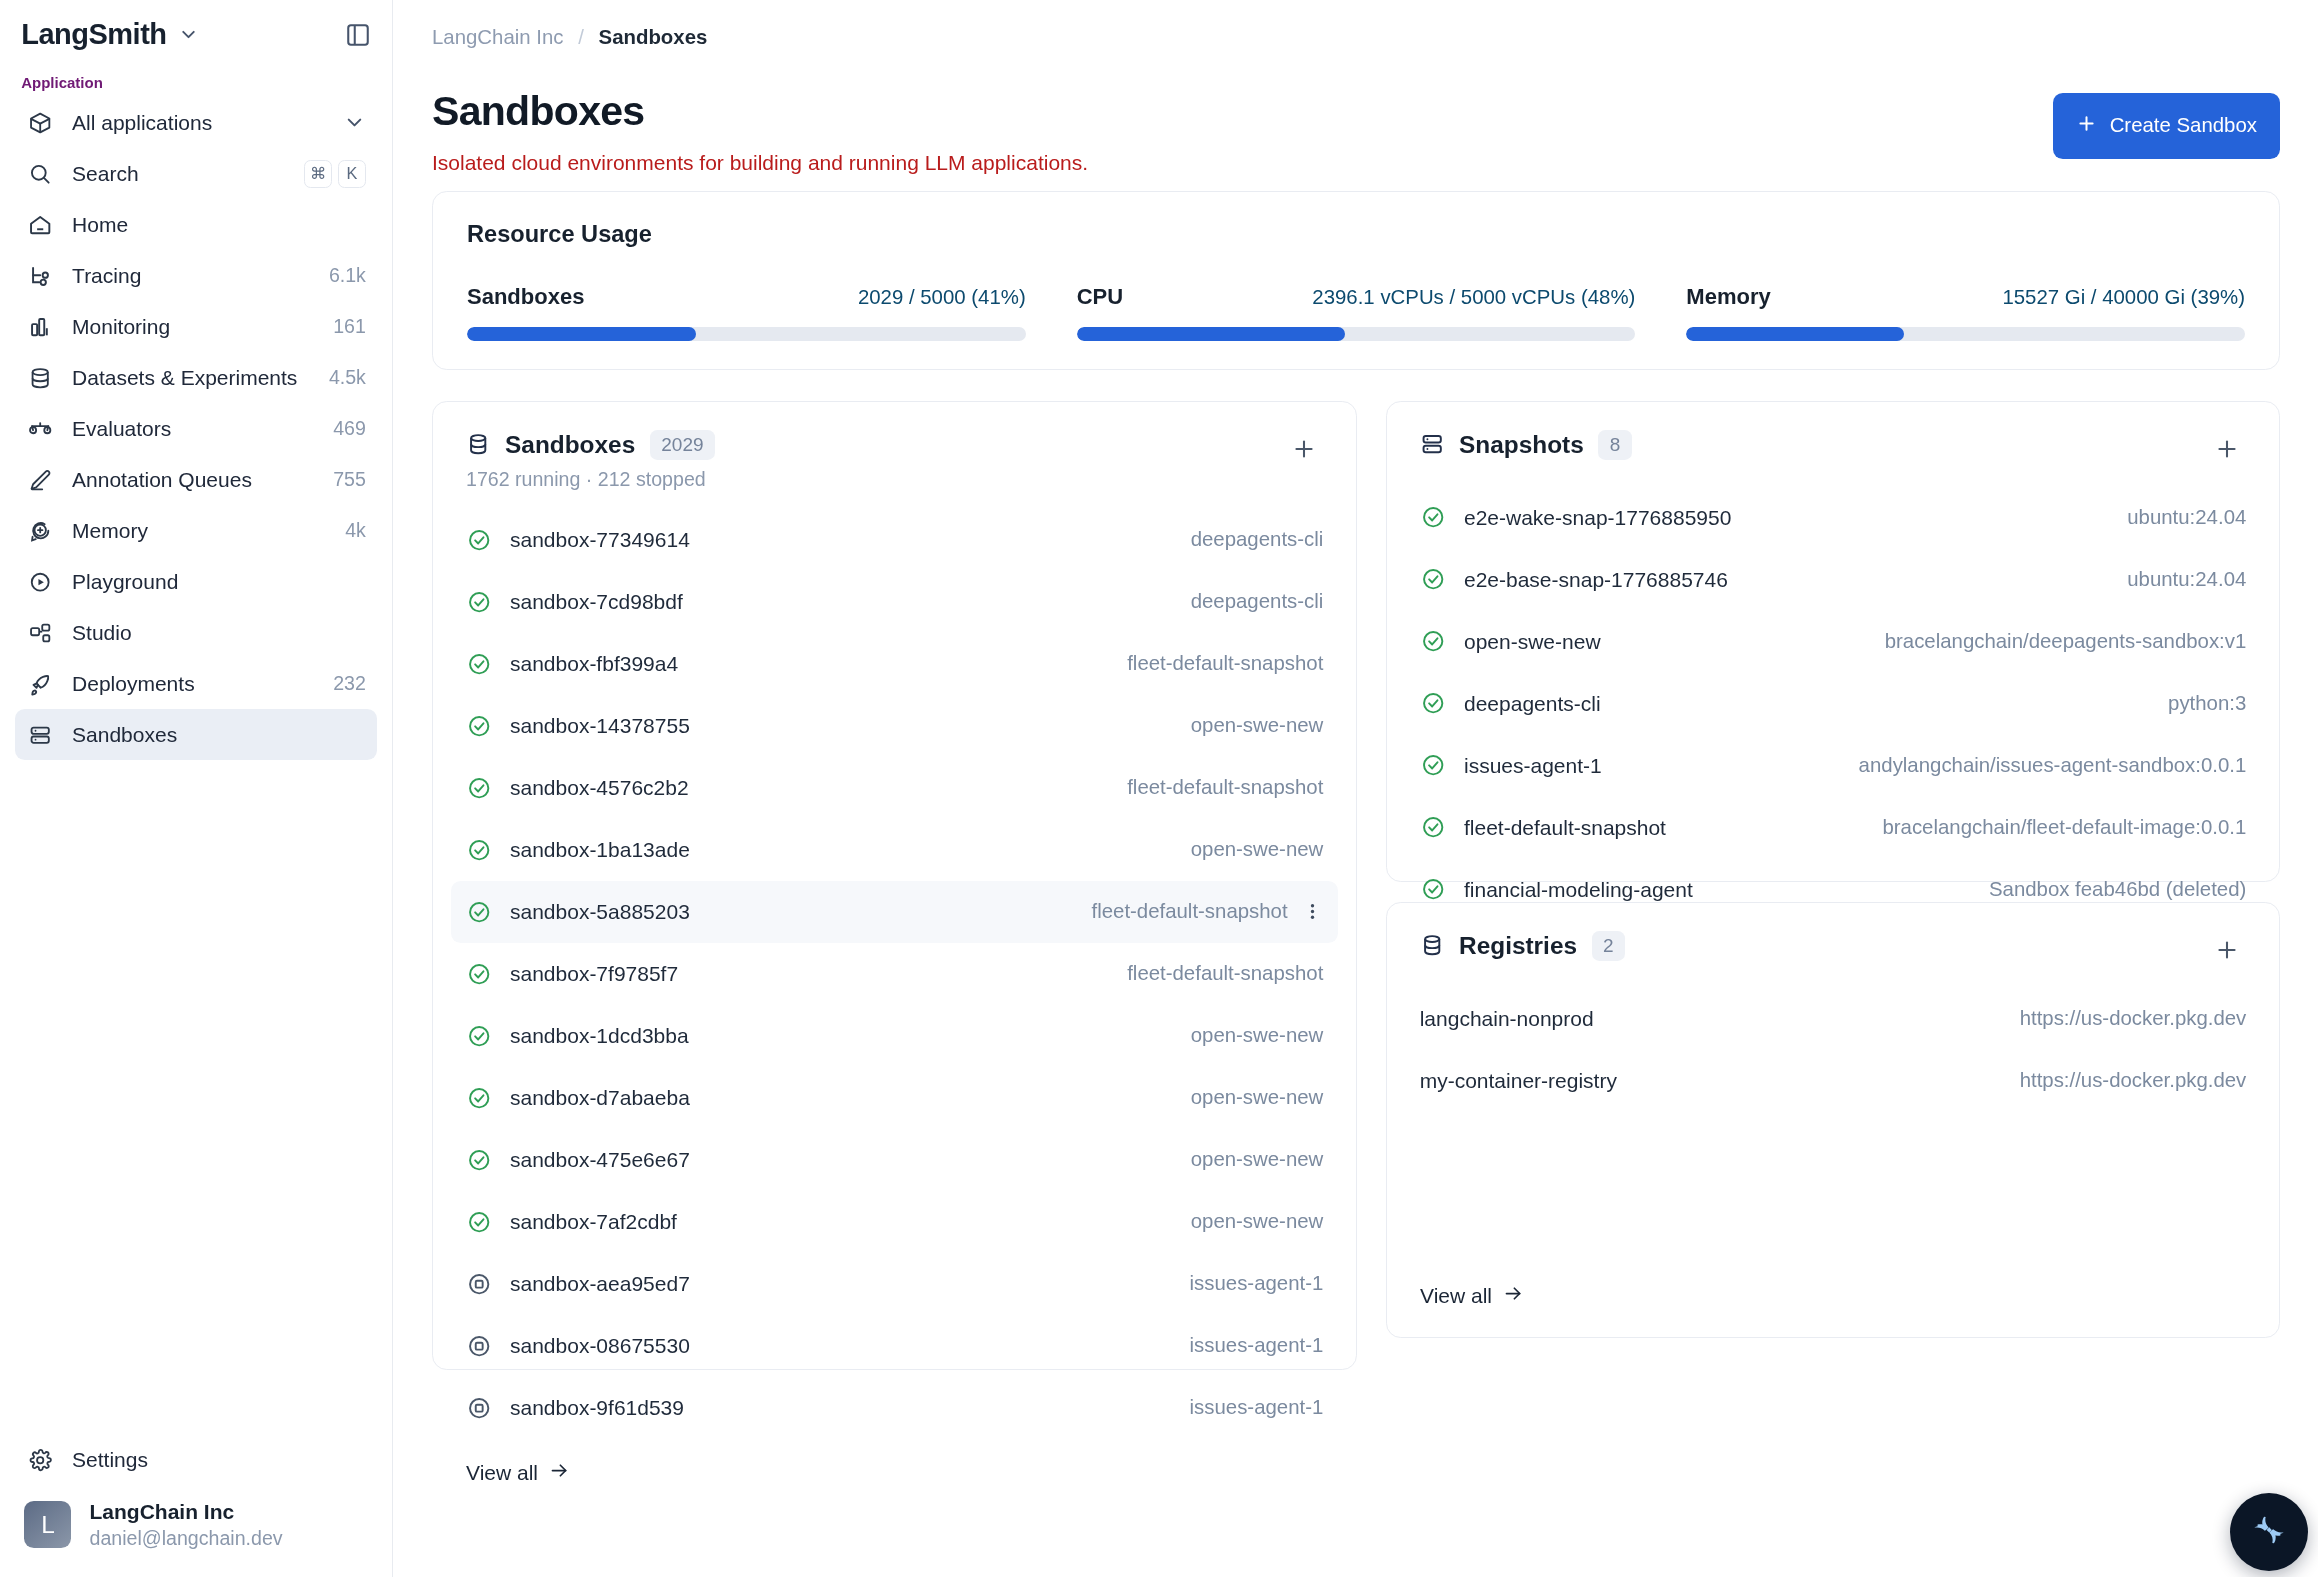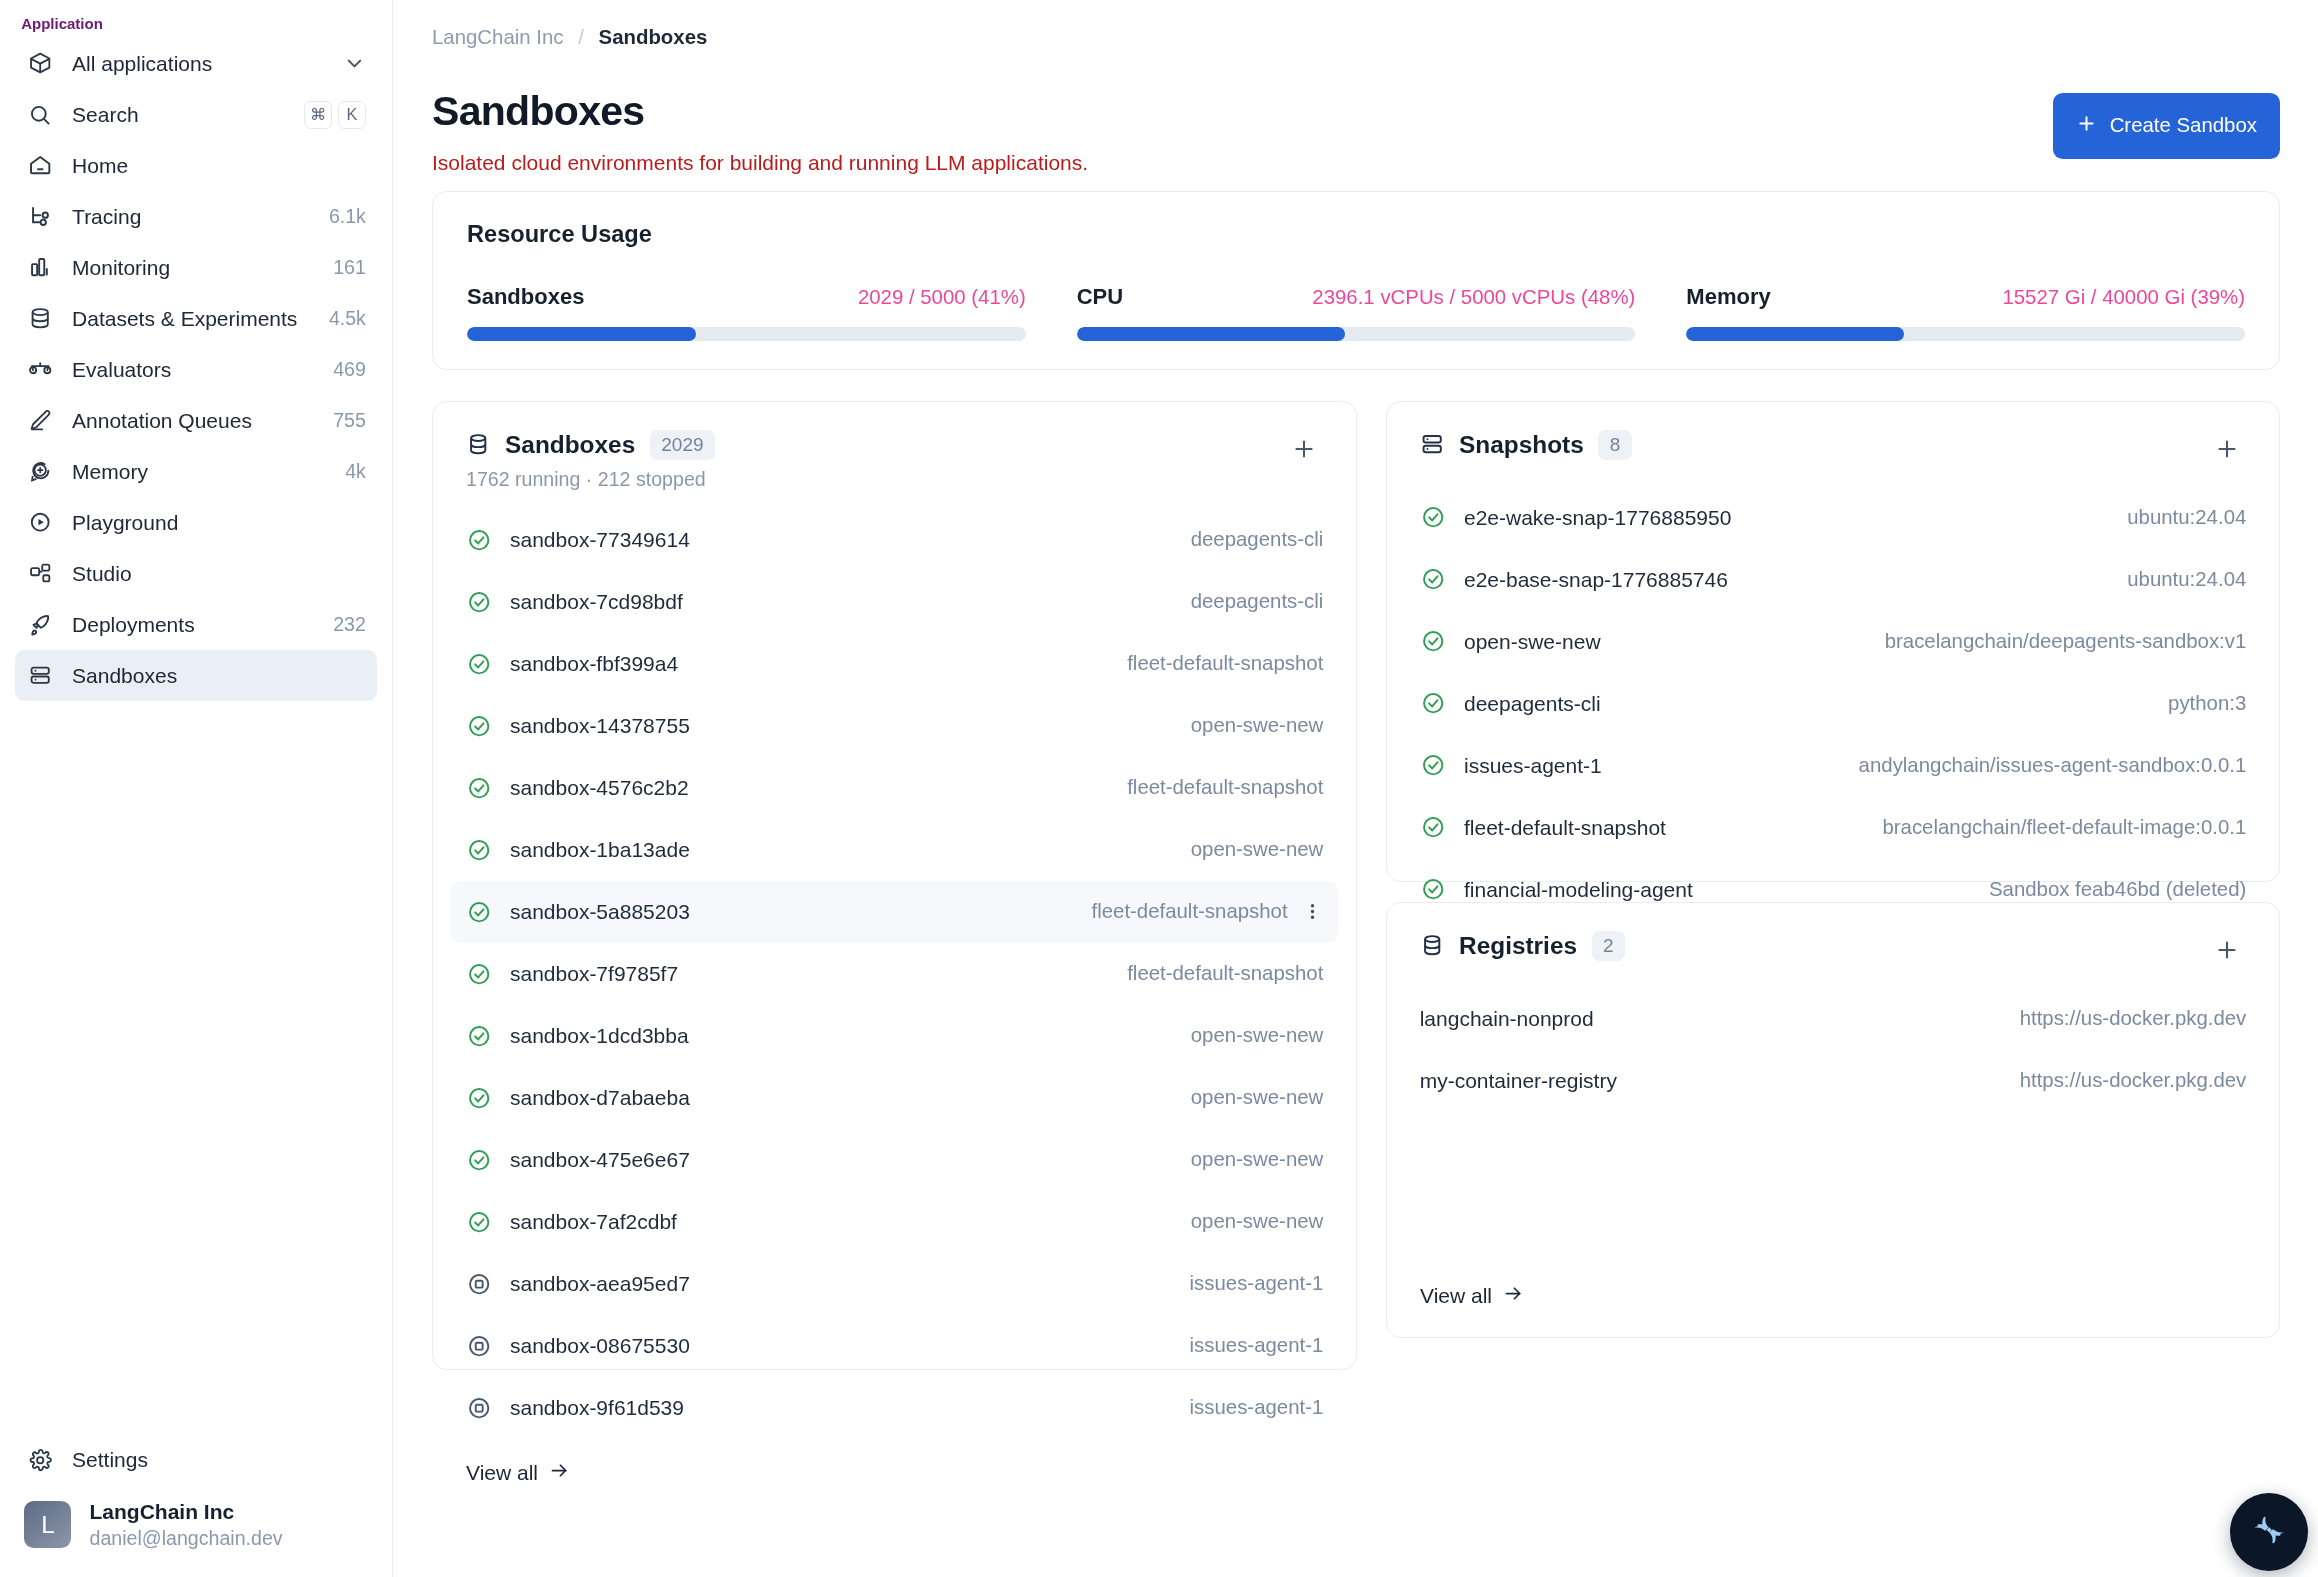--- a/index.html
+++ b/index.html
@@ -77,21 +77,21 @@
 
   .card {
     background: #fff; border: 1.6px solid #e9ecf2; border-radius: 14.7px;
   }
   .resource-card { margin-top: 16px; padding: 29px 34px 28px 34px; }
   .res-title { font-size: 23.6px; font-weight: 700; color: #17212e; }
   .res-grid { display: flex; gap: 51px; margin-top: 36px; }
   .res-col { flex: 1 1 0; min-width: 0; }
   .res-row { display: flex; align-items: baseline; }
   .res-name { font-size: 22px; font-weight: 700; color: #17212e; }
-  .res-val { margin-left: auto; font-size: 20.4px; color: #ec4899; white-space: nowrap; }
+  .res-val { margin-left: auto; font-size: 20.4px; color: #0c4a6e; white-space: nowrap; }
   .bar-track { margin-top: 16.3px; height: 14px; border-radius: 7.3px; background: #e5e9f0; overflow: hidden; }
   .bar-fill { height: 100%; border-radius: 7.3px; background: #2563d9; }
 
   .cols { display: flex; gap: 29px; margin-top: 31px; align-items: flex-start; }
   .col-left { flex: 0 0 925px; }
   .col-right { flex: 1 1 auto; display: flex; flex-direction: column; gap: 20px; }
 
   .panel-head { display: flex; align-items: flex-start; padding: 28px 33px 0 33px; }
   .panel-title-row { display: flex; align-items: center; gap: 14.7px; }
   .panel-ico { color: #23304a; display: flex; align-items: center; }
@@ -138,20 +138,34 @@
     box-shadow: 0 4.9px 18px rgba(10,20,40,.32); cursor: pointer; border: none;
   }
 </style>
 </head>
 <body>
 
 <div class="app">
 
   <aside class="sidebar">
 
+    <div class="sb-top">
+      <div class="sb-brand">LangSmith</div>
+      <span class="sb-brand-caret">
+        <svg width="21" height="21" viewBox="0 0 24 24" fill="none" stroke="currentColor" stroke-width="2.2" stroke-linecap="round" stroke-linejoin="round">
+            <polyline points="6 9 12 15 18 9"></polyline>
+          </svg>
+      </span>
+      <span class="sb-panel-btn">
+        <svg width="26" height="26" viewBox="0 0 24 24" fill="none" stroke="currentColor" stroke-width="1.9">
+            <rect x="3" y="3" width="18" height="18" rx="2.5"></rect>
+            <line x1="9" y1="3" x2="9" y2="21"></line>
+          </svg>
+      </span>
+    </div>
 
     <div class="sb-section-label">Application</div>
 
     <div class="sb-item">
       <span class="sb-ico">
         <svg width="24.4" height="24.4" viewBox="0 0 24 24" fill="none" stroke="currentColor" stroke-width="1.8" stroke-linejoin="round">
             <path d="M12 2.6 21 7.4v.3L12 12.4 3 7.7v-.3z"></path>
             <path d="M3 7.7v8.6L12 21l9-4.7V7.7"></path>
             <path d="M12 12.4V21"></path>
           </svg>

